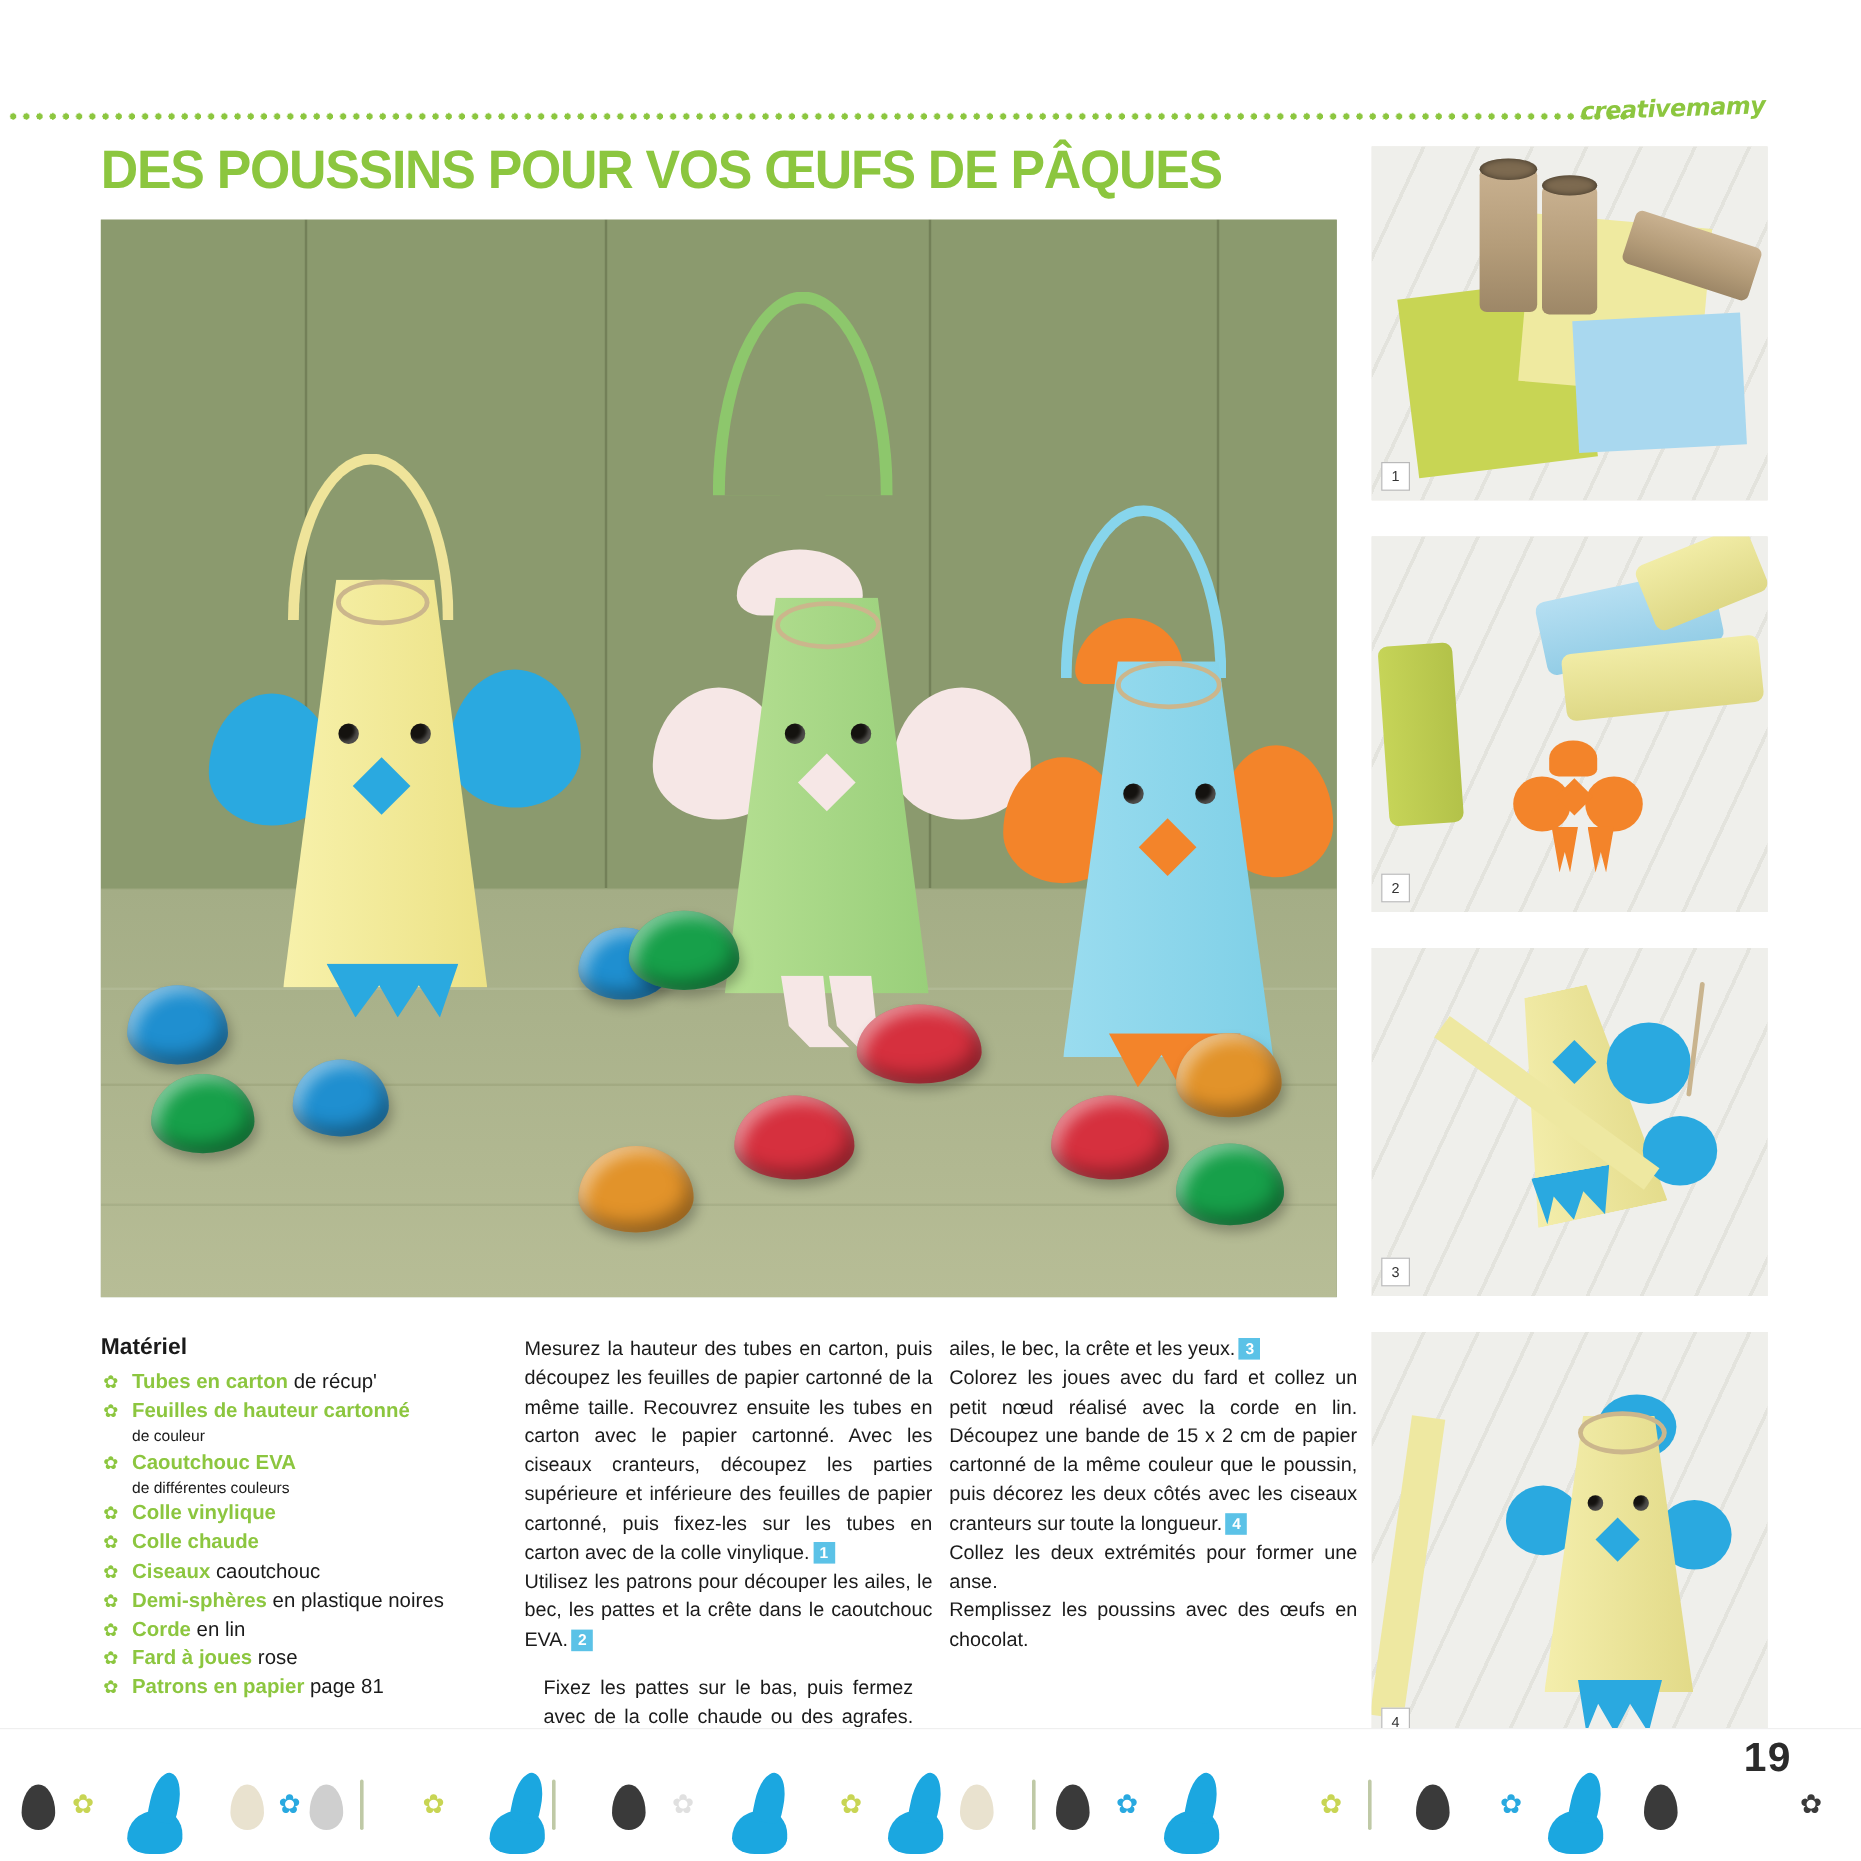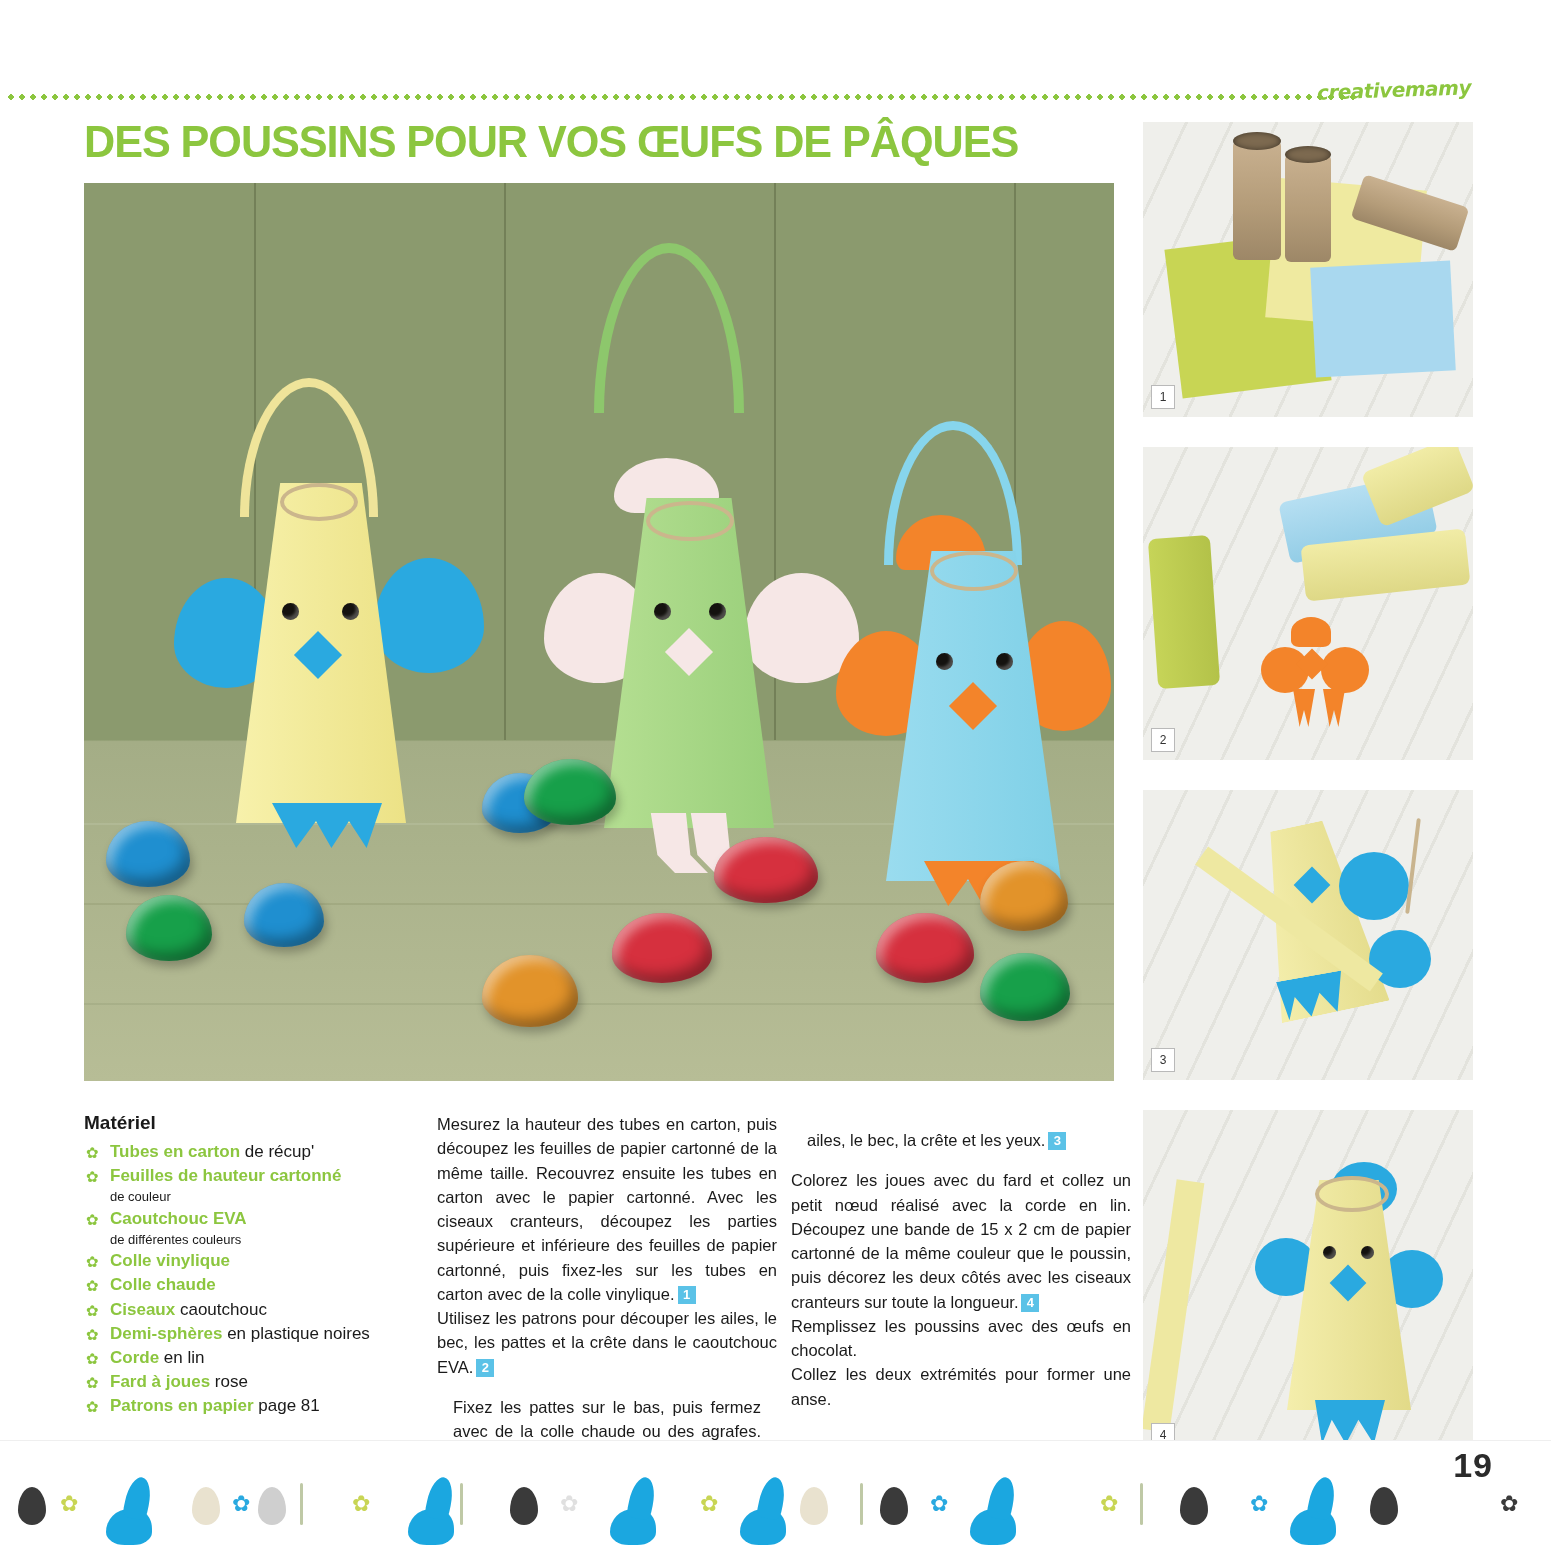--- a/index.html
+++ b/index.html
@@ -452,24 +452,24 @@
   <div class="col" id="textcol1">
     <div id="col1-list">
         <p class="body-text" style="margin: 0px;"><span>Mesurez la hauteur des tubes en carton, puis découpez les feuilles de papier cartonné de la même taille. Recouvrez ensuite les tubes en carton avec le papier cartonné. Avec les ciseaux cranteurs, découpez les parties supérieure et inférieure des feuilles de papier cartonné, puis fixez-les sur les tubes en carton avec de la colle vinylique.</span><span class="inline-num">1</span></p>
         <p class="body-text" style="margin: 0px;"><span>Utilisez les patrons pour découper les ailes, le bec, les pattes et la crête dans le caoutchouc EVA.</span><span class="inline-num">2</span></p>
         <p class="body-text" style="margin: 16px;"><span>Fixez les pattes sur le bas, puis fermez avec de la colle chaude ou des agrafes. Collez les</span></p>
       </div>
   </div>
 
   <div class="col" id="textcol2">
     <div id="col2-list">
-        <p class="body-text" style="margin: 16px;"><span>ailes, le bec, la crête et les yeux.</span><span class="inline-num">3</span></p>
+        <p class="body-text" style="margin: 0px;"><span>ailes, le bec, la crête et les yeux.</span><span class="inline-num">3</span></p>
         <p class="body-text" style="margin: 0px;"><span>Colorez les joues avec du fard et collez un petit nœud réalisé avec la corde en lin. Découpez une bande de 15 x 2 cm de papier cartonné de la même couleur que le poussin, puis décorez les deux côtés avec les ciseaux cranteurs sur toute la longueur.</span><span class="inline-num">4</span></p>
+        <p class="body-text" style="margin: 0px;"><span>Collez les deux extrémités pour former une anse.</span></p>
         <p class="body-text" style="margin: 0px;"><span>Remplissez les poussins avec des œufs en chocolat.</span></p>
-        <p class="body-text" style="margin: 0px;"><span>Collez les deux extrémités pour former une anse.</span></p>
       </div>
   </div>
 
   <div class="bottom-strip">
     <div class="bunny" style="left:96px;"></div>
     <div class="bunny" style="left:398px;"></div>
     <div class="bunny" style="left:600px;"></div>
     <div class="bunny" style="left:730px;"></div>
     <div class="bunny" style="left:960px;"></div>
     <div class="bunny" style="left:1280px;"></div>

